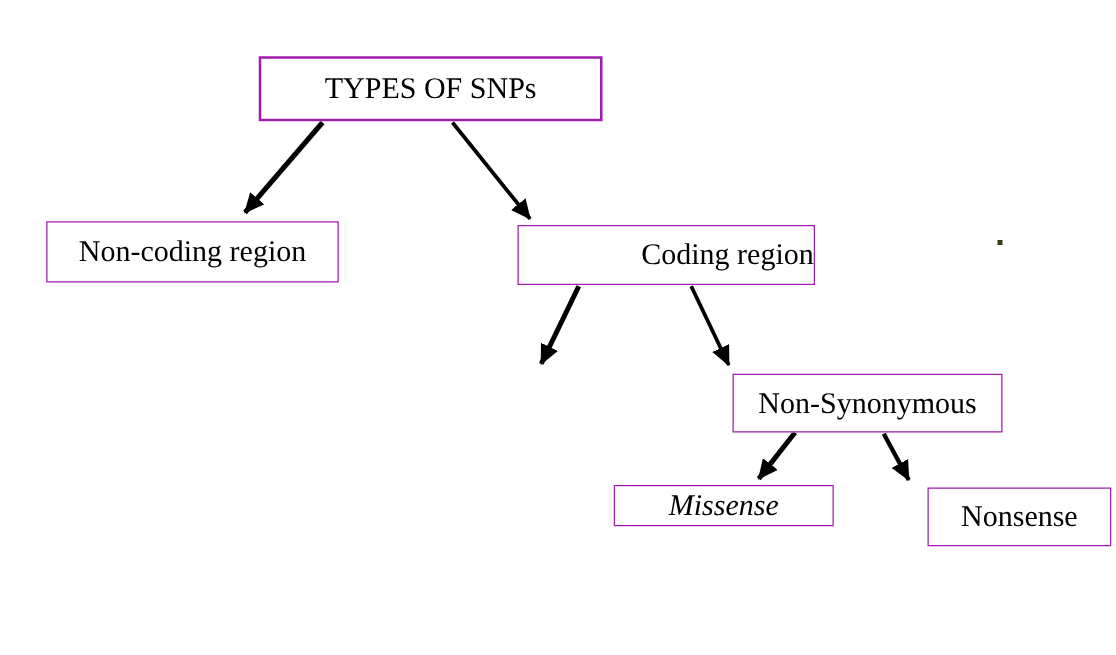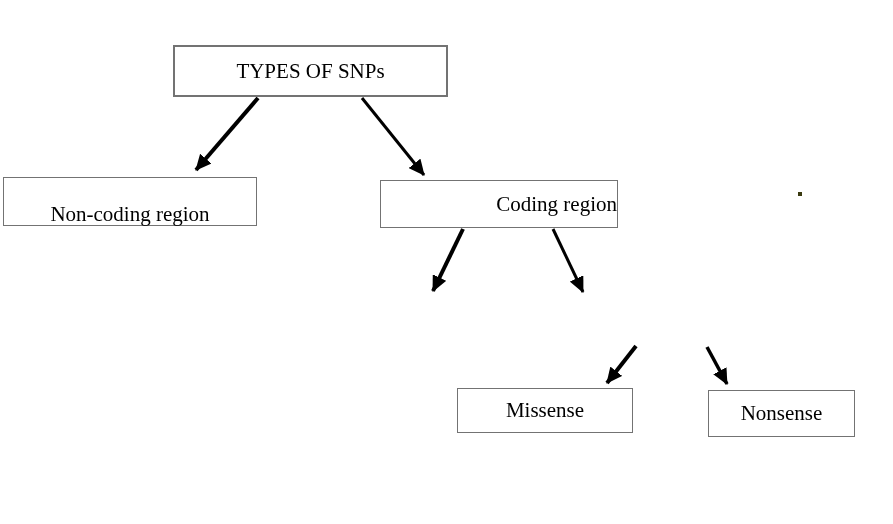--- a/index.html
+++ b/index.html
@@ -12,38 +12,39 @@
     width: 893px;
     height: 524px;
     background: #ffffff;
     font-family: "Liberation Serif", "DejaVu Serif", serif;
     color: #000000;
     overflow: hidden;
   }
   .node {
     position: absolute;
     box-sizing: border-box;
-    border: 2px solid #737373;
+    border: 2px solid #a21caf;
     background: #ffffff;
     display: flex;
     align-items: center;
     justify-content: center;
-    font-size: 21px;
+    font-size: 24px;
     line-height: 1;
     white-space: nowrap;
+    margin-left: 34px;
   }
   .node.thin { border-width: 1.5px; }
 
   
   #node-types         { left: 173px; top: 45px;  width: 275px; height: 52px; }
-  #node-noncoding     { left: 3px;   top: 177px; width: 254px; height: 49px; align-items: flex-end; }
+  #node-noncoding     { left: 3px;   top: 177px; width: 234px; height: 49px; }
   #node-coding        { left: 380px; top: 180px; width: 238px; height: 48px; justify-content: flex-end; }
   #node-synonymous    { left: 336px; top: 298px; width: 164px; height: 48px; }
   #node-nonsynonymous { left: 552px; top: 299px; width: 216px; height: 47px; }
-  #node-missense      { left: 457px; top: 388px; width: 176px; height: 45px; }
+  #node-missense      { left: 457px; top: 388px; width: 176px; height: 33px; font-style: italic; }
   #node-nonsense      { left: 708px; top: 390px; width: 147px; height: 47px; }
 
   #arrow-layer {
     position: absolute;
     left: 0; top: 0;
     width: 893px;
     height: 524px;
     pointer-events: none;
   }
   #stray-dot {
@@ -80,20 +81,23 @@
 
   <div class="node thin" id="node-noncoding">
     <span>Non-coding region</span>
   </div>
 
   <div class="node thin" id="node-coding">
     <span>Coding region</span>
   </div>
 
 
+  <div class="node thin" id="node-nonsynonymous">
+    <span>Non-Synonymous</span>
+  </div>
 
   <div class="node thin" id="node-missense">
     <span>Missense</span>
   </div>
 
   <div class="node thin" id="node-nonsense">
     <span>Nonsense</span>
   </div>
 
   <div id="stray-dot"></div>

